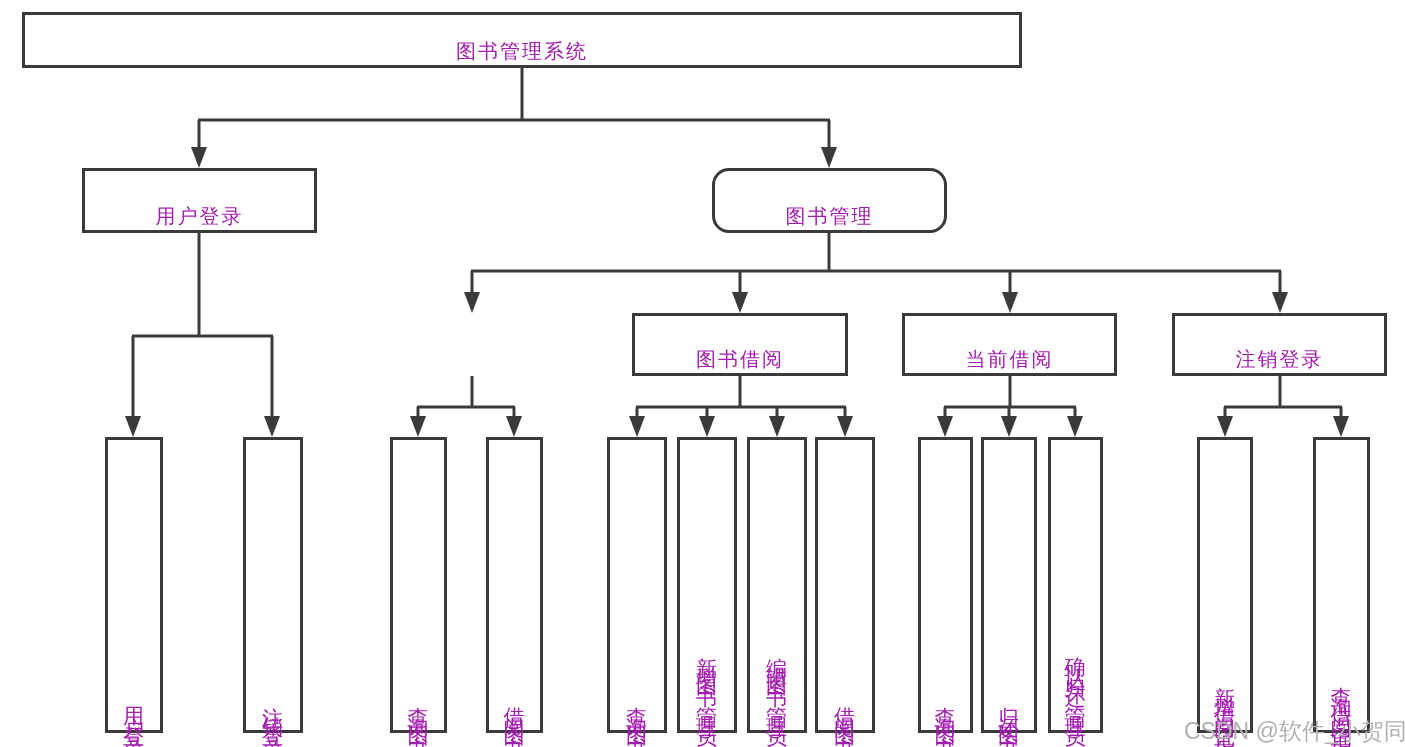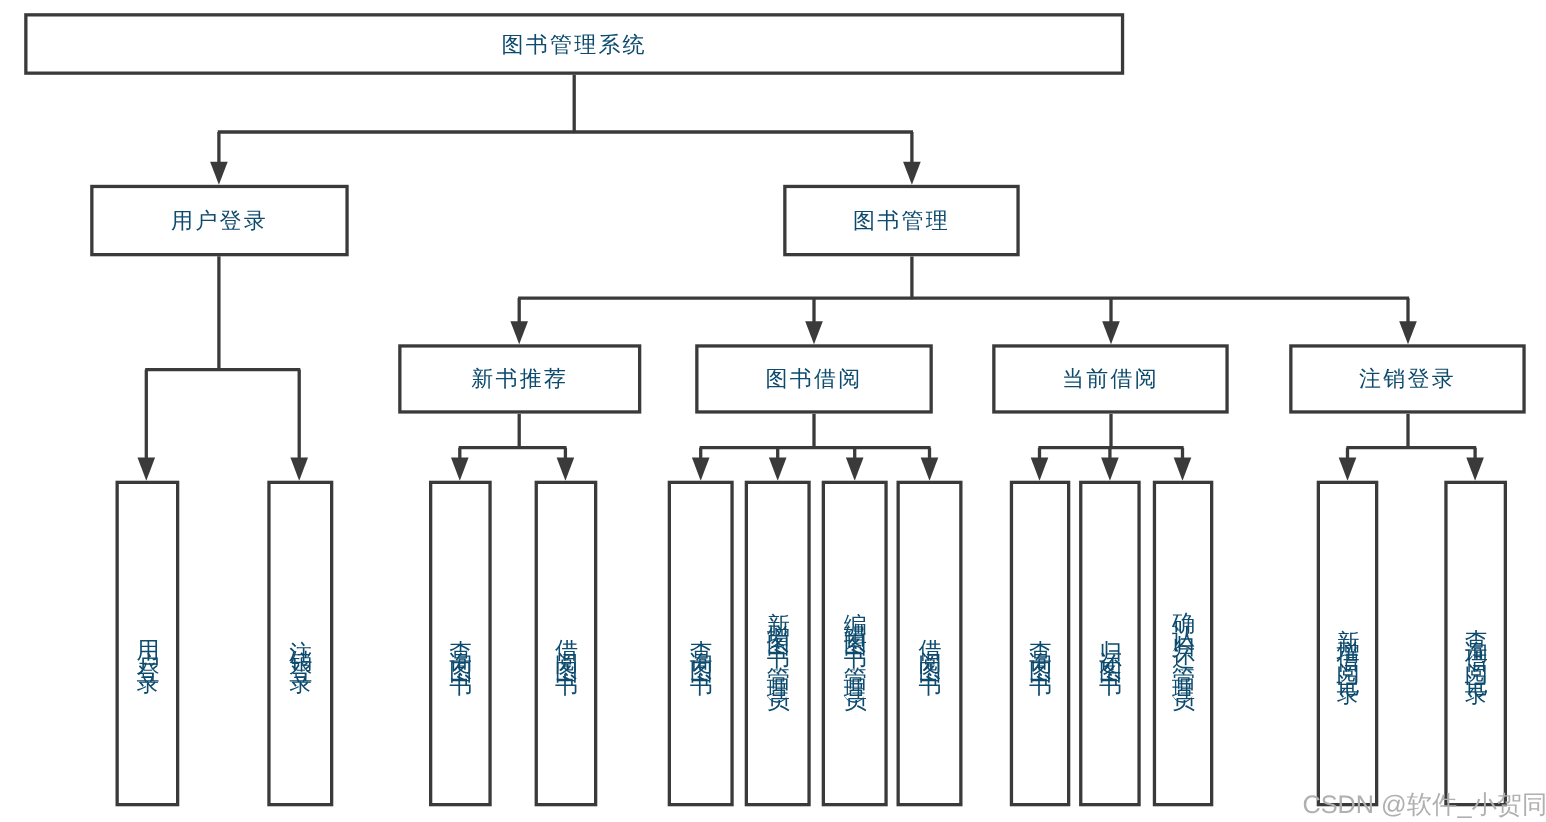--- a/index.html
+++ b/index.html
@@ -18,23 +18,23 @@
     position: absolute; left: 0; top: 0;
     width: 1405px; height: 747px;
     pointer-events: none;
   }
   .node {
     position: absolute;
     box-sizing: border-box;
     border: 3px solid #3a3a3a;
     background: #ffffff;
     display: flex;
-    align-items: center;
+    align-items: flex-end;
     justify-content: center;
-    color: #0c4a6e;
+    color: #a21caf;
   }
   .h-node { font-size: 20px; letter-spacing: 2px; white-space: nowrap; }
   .v-node .v-label {
     writing-mode: vertical-rl;
     text-orientation: mixed;
     font-size: 21px;
     letter-spacing: 10px;
     line-height: 1;
     white-space: nowrap;
   }
@@ -123,27 +123,24 @@
     </g>
   </svg>
 
   <div class="node h-node" style="left:22px; top:12px; width:1000px; height:56px;">
     <span>图书管理系统</span>
   </div>
 
   <div class="node h-node" style="left:82px; top:168px; width:235px; height:65px;">
     <span>用户登录</span>
   </div>
-  <div class="node h-node" style="left:712px; top:168px; width:215px; height:65px;">
+  <div class="node h-node" style="left:712px; top:168px; width:235px; height:65px;border-radius:17px;">
     <span>图书管理</span>
   </div>
 
-  <div class="node h-node" style="left:362px; top:313px; width:221px; height:63px;">
-    <span>新书推荐</span>
-  </div>
   <div class="node h-node" style="left:632px; top:313px; width:216px; height:63px;">
     <span>图书借阅</span>
   </div>
   <div class="node h-node" style="left:902px; top:313px; width:215px; height:63px;">
     <span>当前借阅</span>
   </div>
   <div class="node h-node" style="left:1172px; top:313px; width:215px; height:63px;">
     <span>注销登录</span>
   </div>
 

